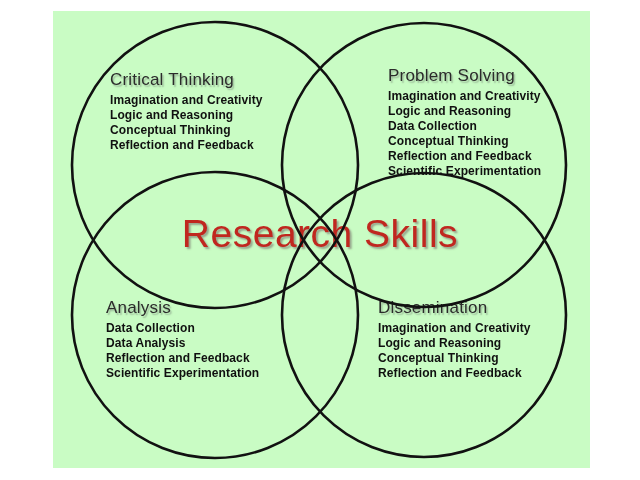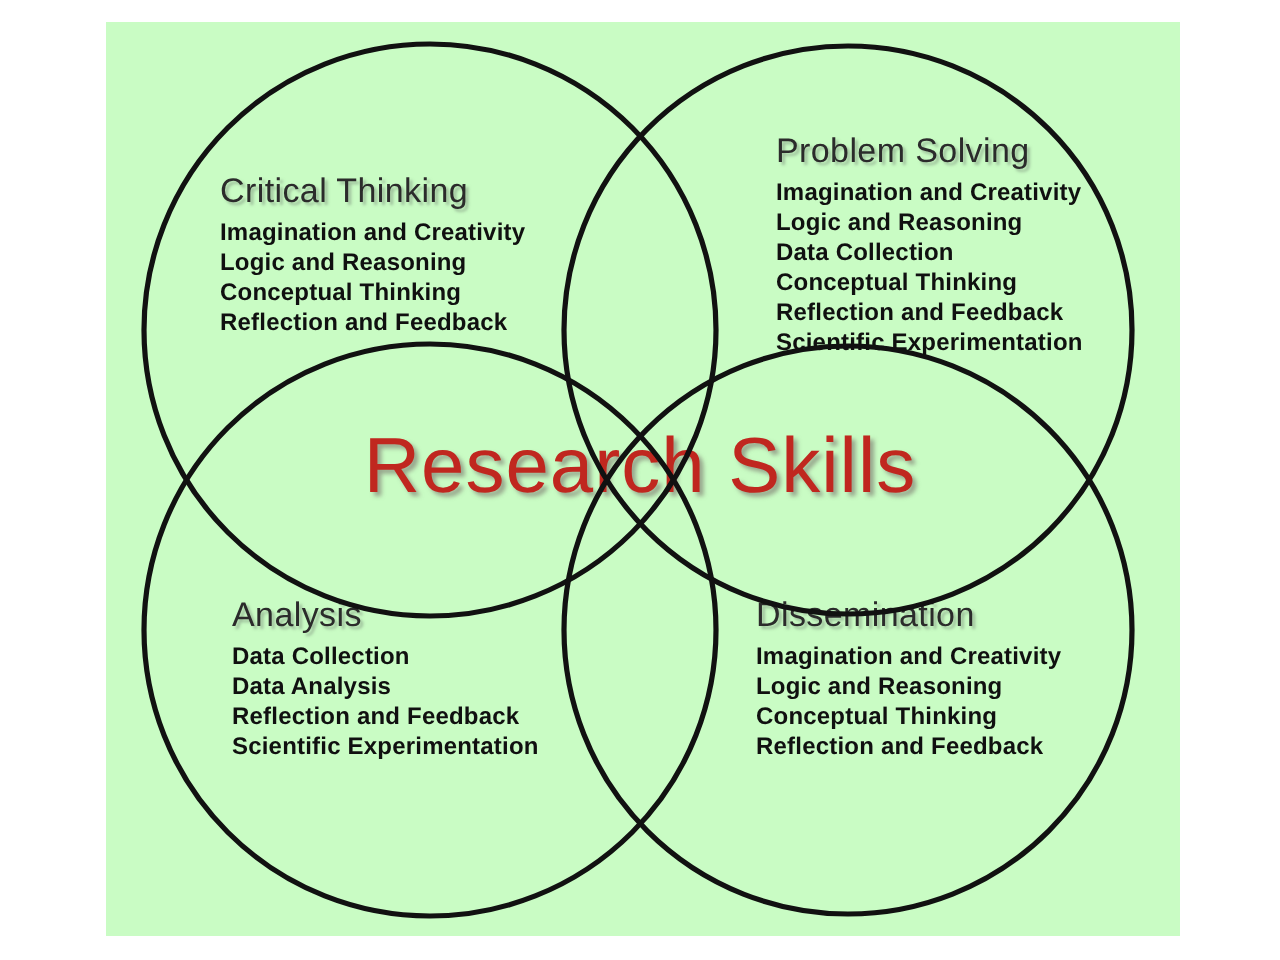--- a/index.html
+++ b/index.html
@@ -70,23 +70,23 @@
     font-family: "Liberation Sans", sans-serif;
     font-size: 12px;
     font-weight: bold;
     color: #101010;
     line-height: 15px;
     white-space: nowrap;
     letter-spacing: 0.1px;
   }
 
   
-  #quad-critical-thinking { left: 110px; top: 86px; }
+  #quad-critical-thinking { left: 110px; top: 70px; }
   #quad-problem-solving   { left: 388px; top: 66px; }
-  #quad-analysis          { left: 116px; top: 298px; }
+  #quad-analysis          { left: 106px; top: 298px; }
   #quad-dissemination     { left: 378px; top: 298px; }
 
   
   #center-title {
     position: absolute;
     left: 0;
     top: 212px;
     width: 640px;
     text-align: center;
     z-index: 3;

